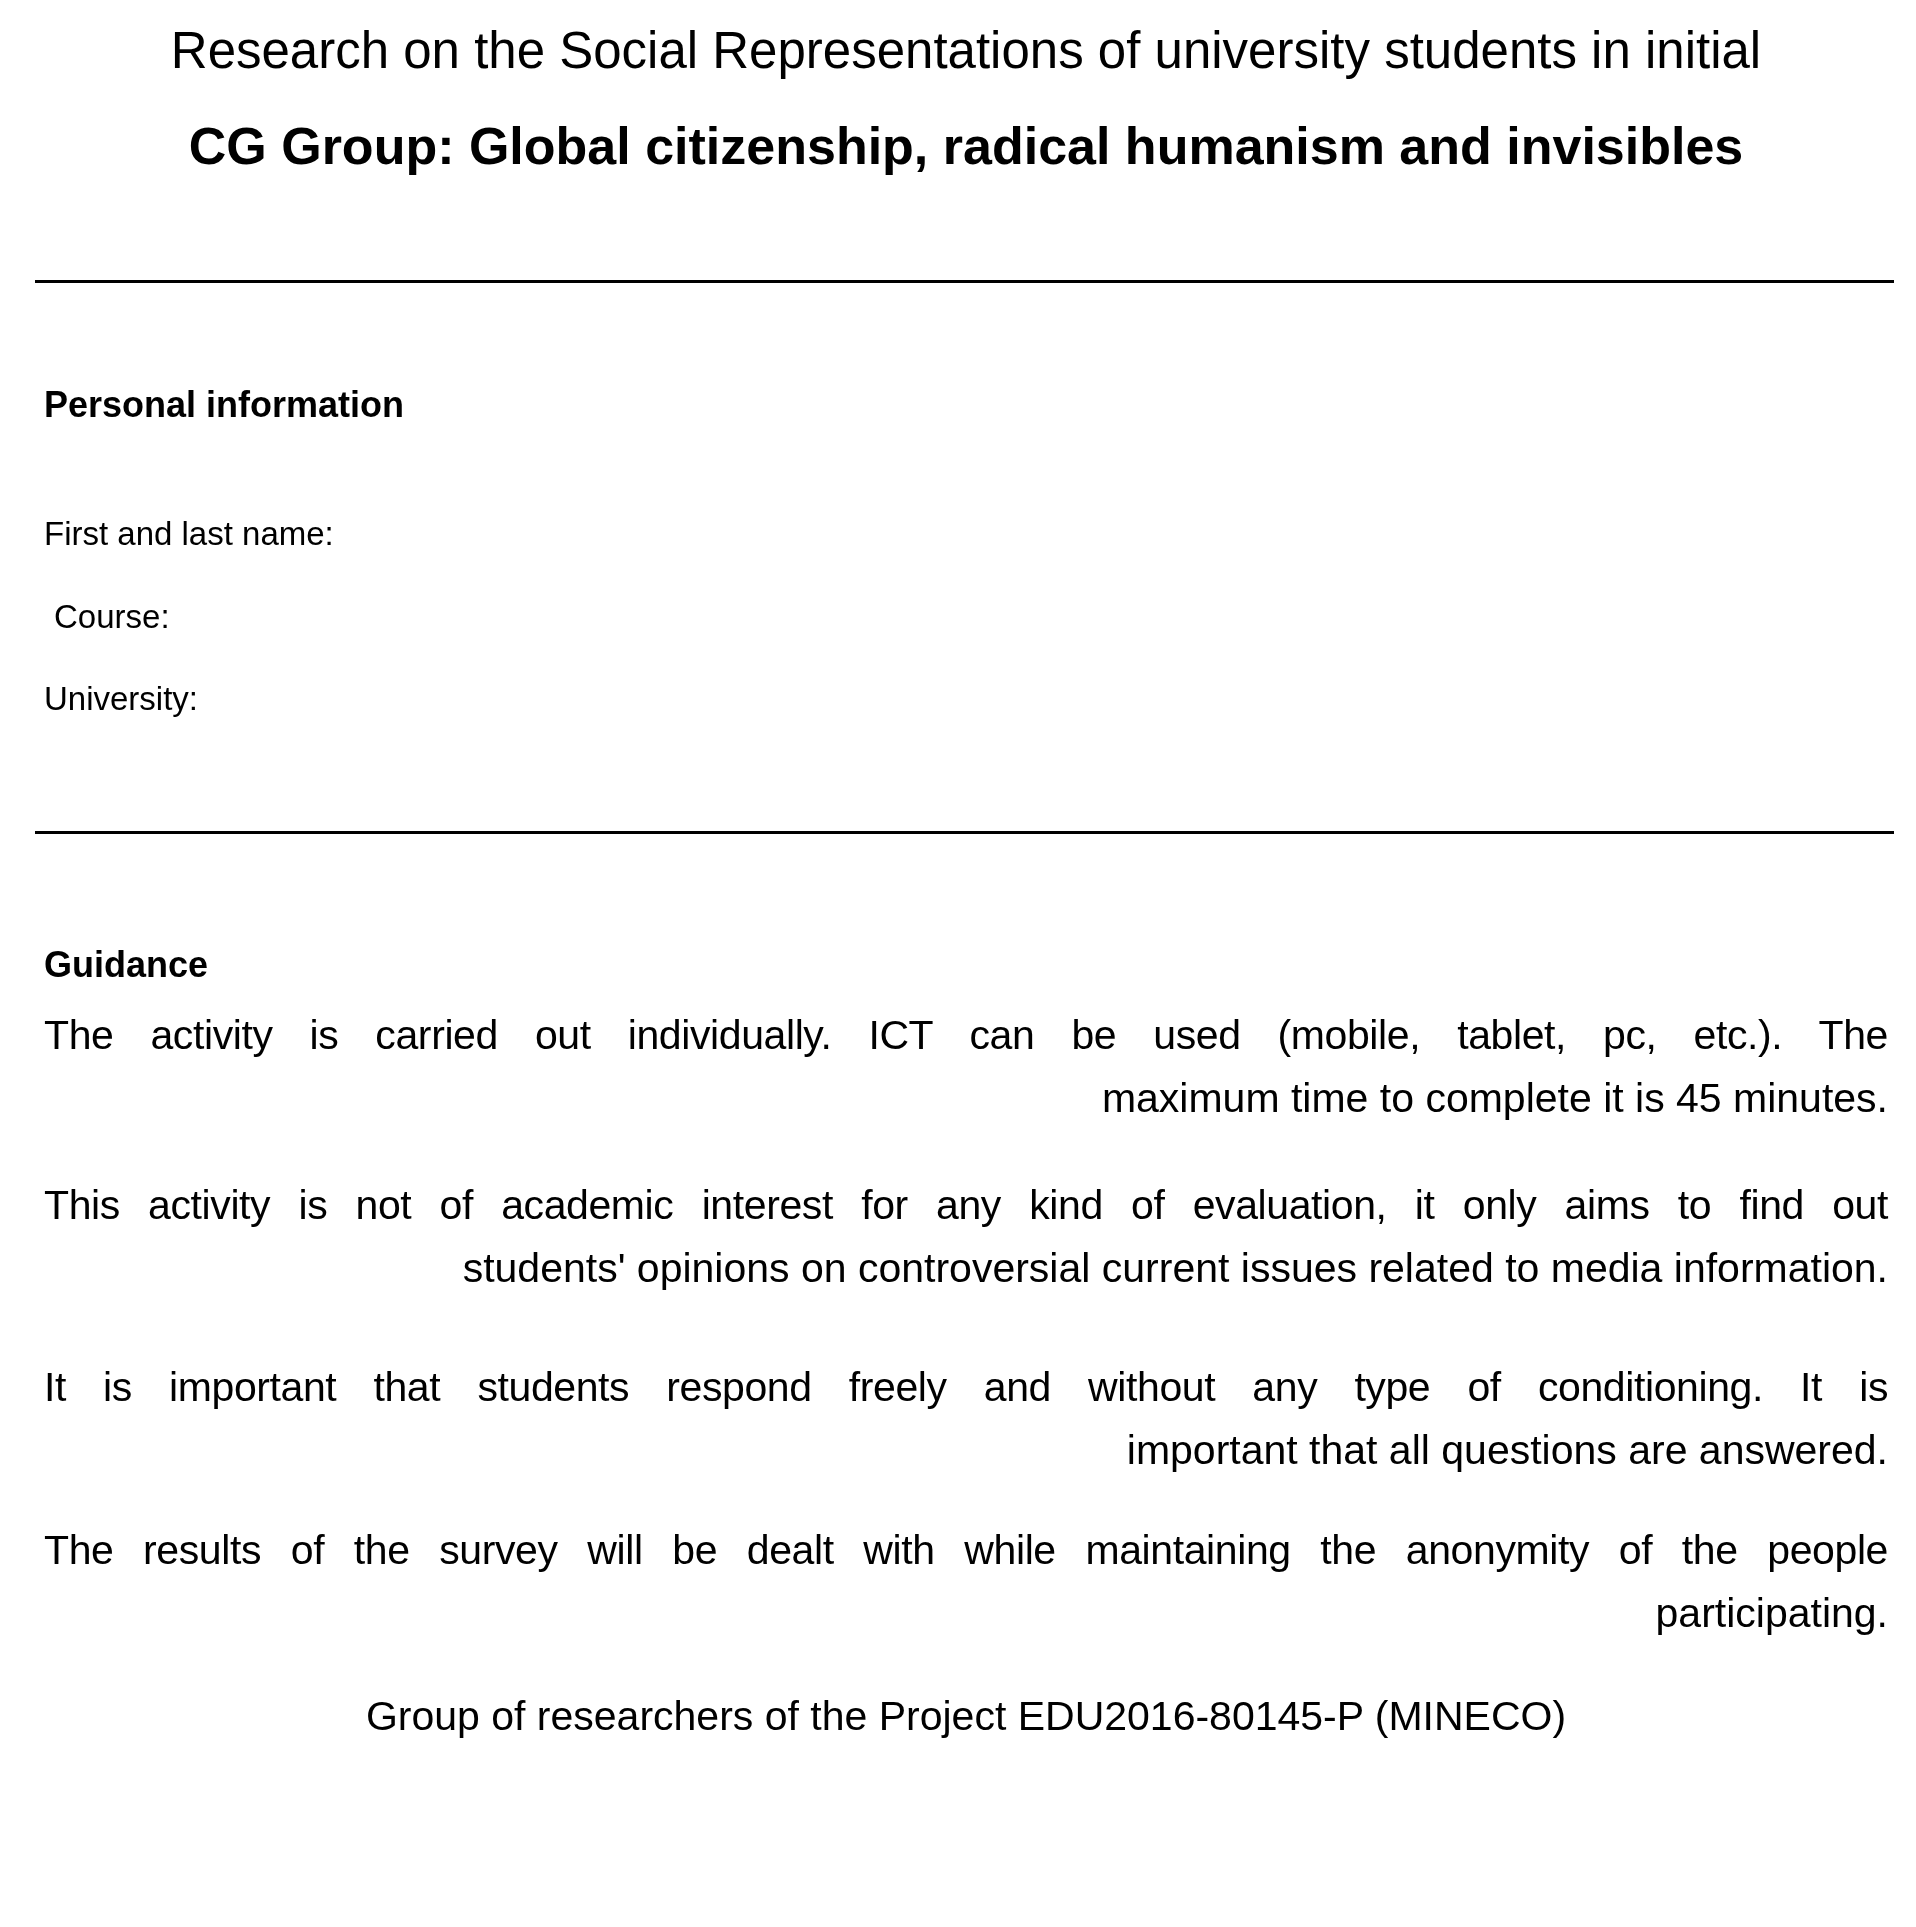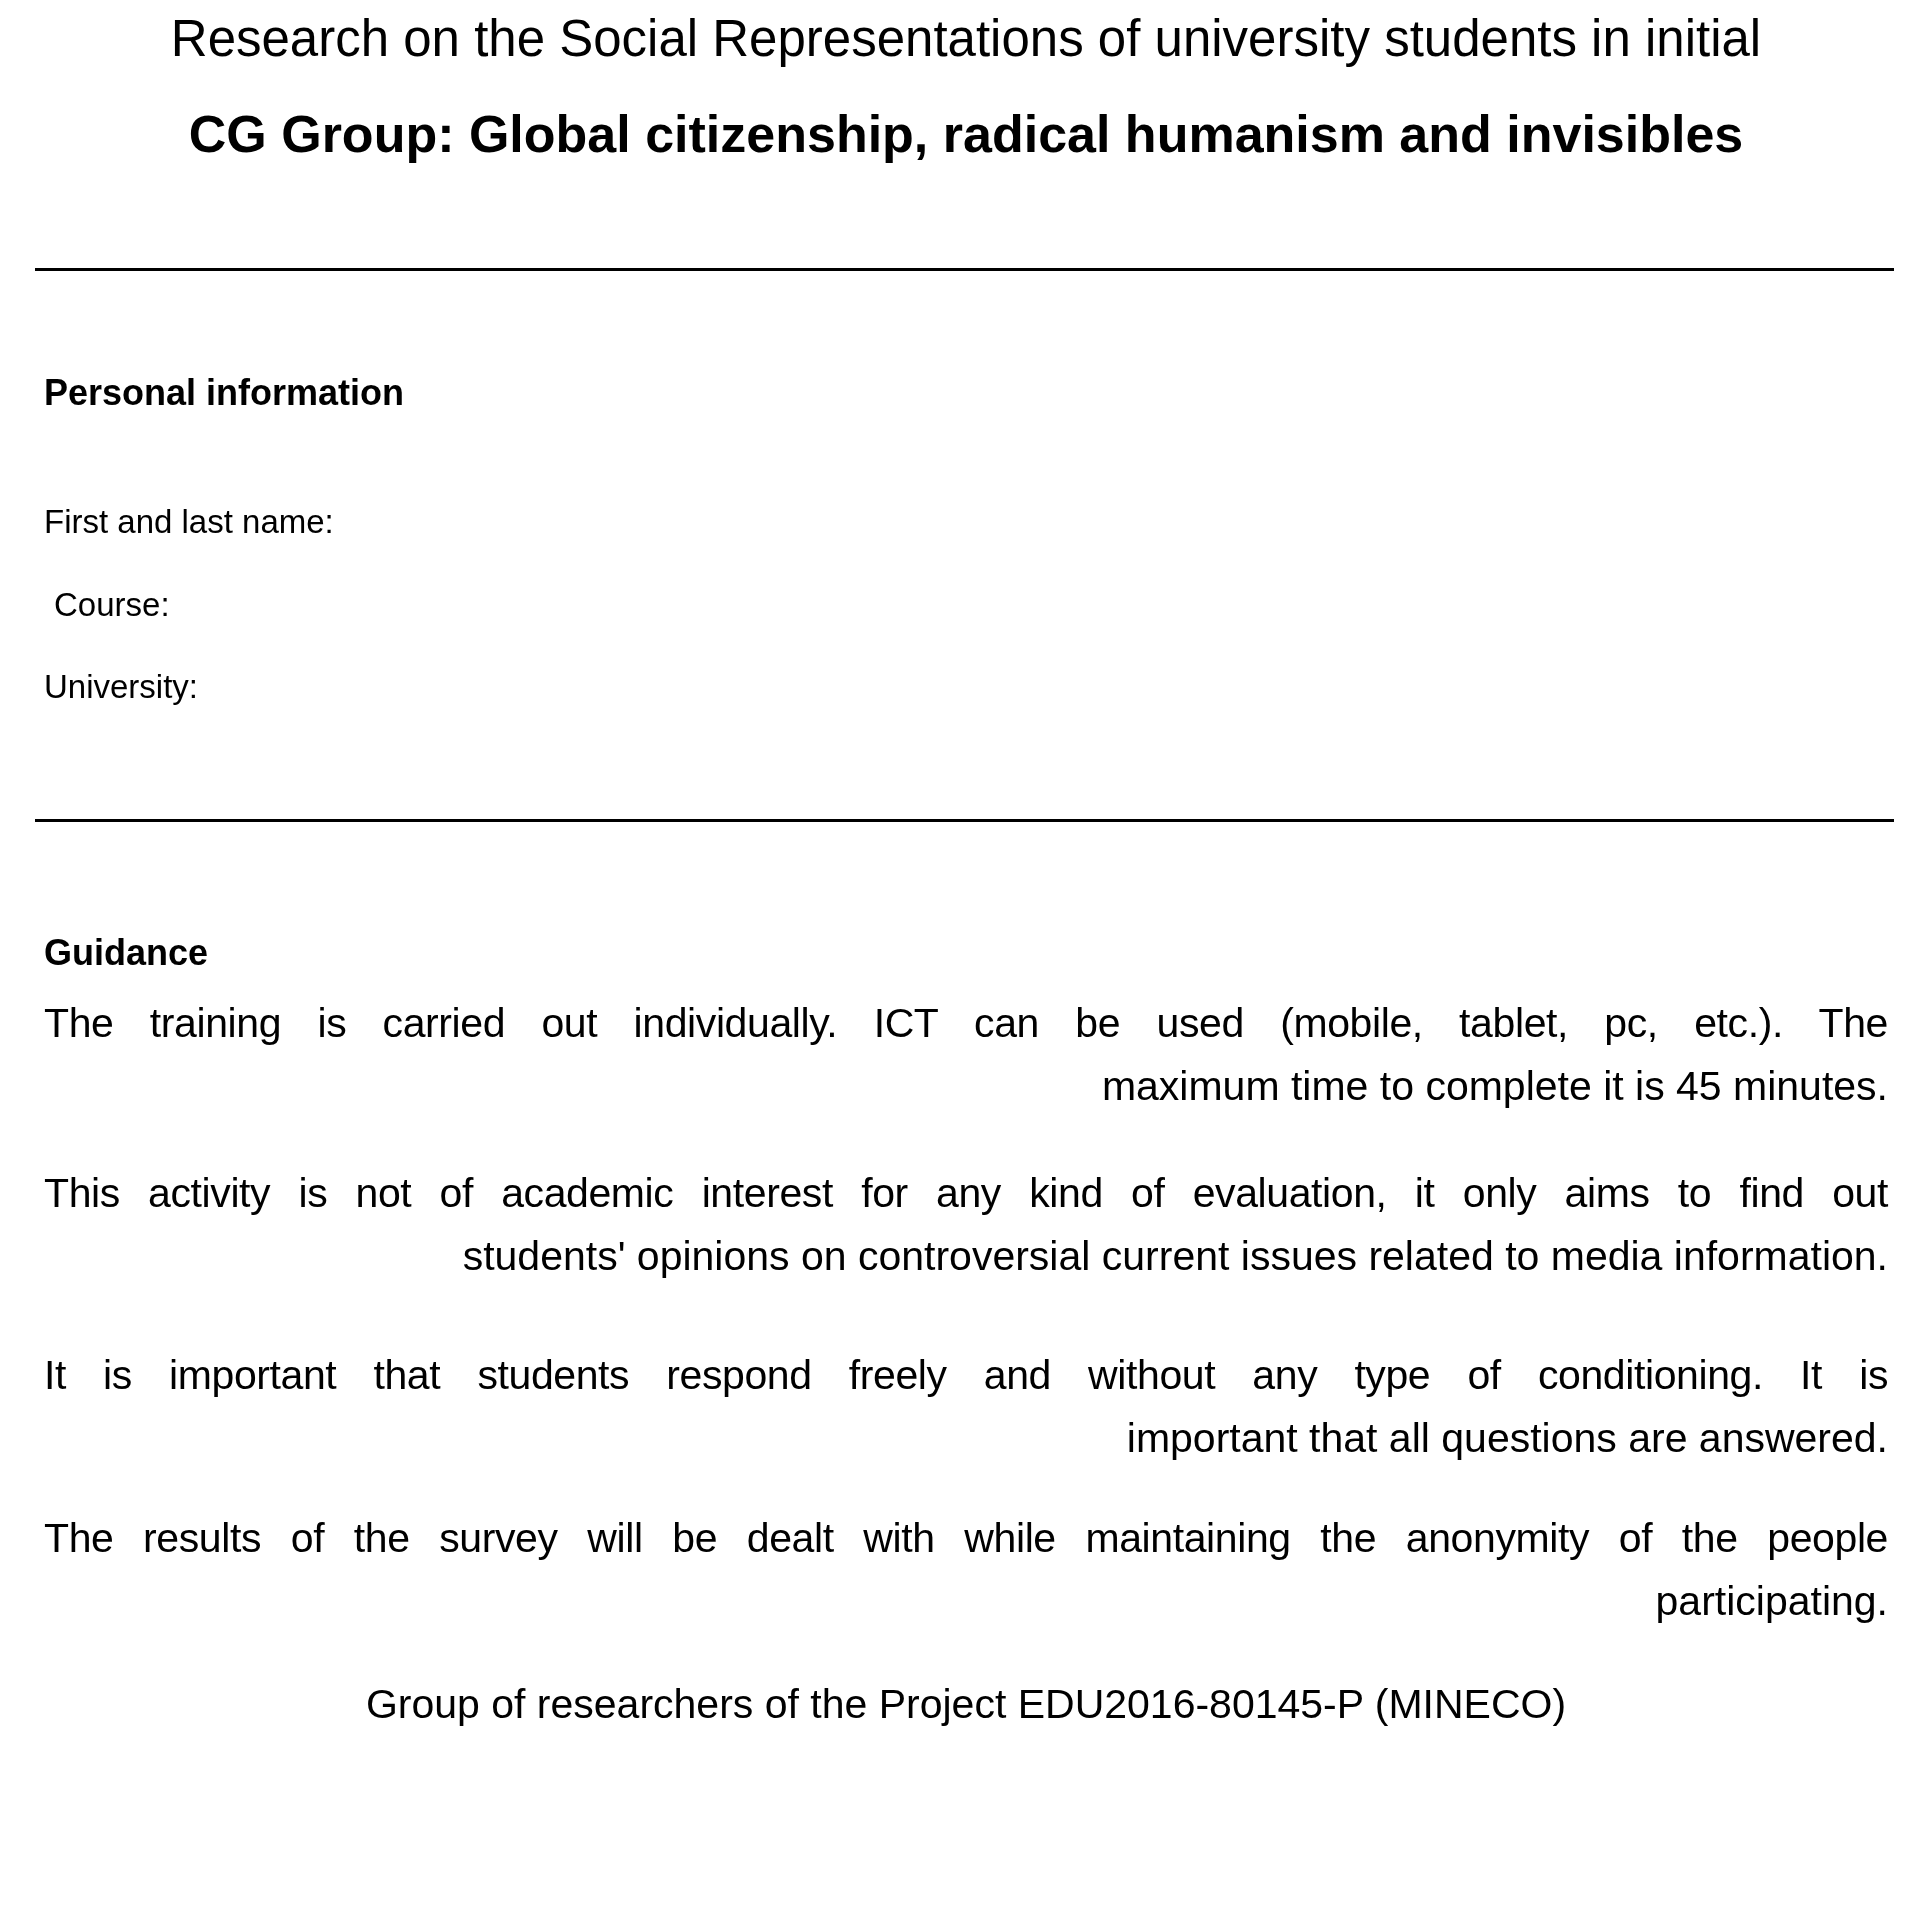--- a/index.html
+++ b/index.html
@@ -11,21 +11,21 @@
     width: 1917px;
     height: 1927px;
     color: #000000;
     font-family: "Liberation Sans", sans-serif;
     overflow: hidden;
   }
   .page {
     box-sizing: border-box;
     width: 1917px;
     height: 1927px;
-    padding: 4px 29px 0 44px;
+    padding: 16px 29px 0 44px;
     overflow: hidden;
     background: #ffffff;
     border-radius: 15px;
   }
   .doc-title {
     margin: -4.8px 0 0 0;
     font-size: 51px;
     line-height: 79px;
     font-weight: 400;
     text-align: center;
@@ -111,21 +111,21 @@
 
   <p id="field-name" class="field-label">First and last name:</p>
   <p id="field-course" class="field-label">Course:</p>
   <p id="field-university" class="field-label">University:</p>
 
   <hr id="divider-2" class="rule">
 
   <h2 id="guidance-heading" class="section-heading">Guidance</h2>
 
   <div id="para-1" class="para">
-    <div class="para-line">The training is carried out individually. ICT can be used (mobile, tablet, pc, etc.). The</div>
+    <div class="para-line">The activity is carried out individually. ICT can be used (mobile, tablet, pc, etc.). The</div>
     <div class="para-line last">maximum time to complete it is 45 minutes.</div>
   </div>
 
   <div id="para-2" class="para">
     <div class="para-line">This activity is not of academic interest for any kind of evaluation, it only aims to find out</div>
     <div class="para-line last">students' opinions on controversial current issues related to media information.</div>
   </div>
 
   <div id="para-3" class="para">
     <div class="para-line">It is important that students respond freely and without any type of conditioning. It is</div>

